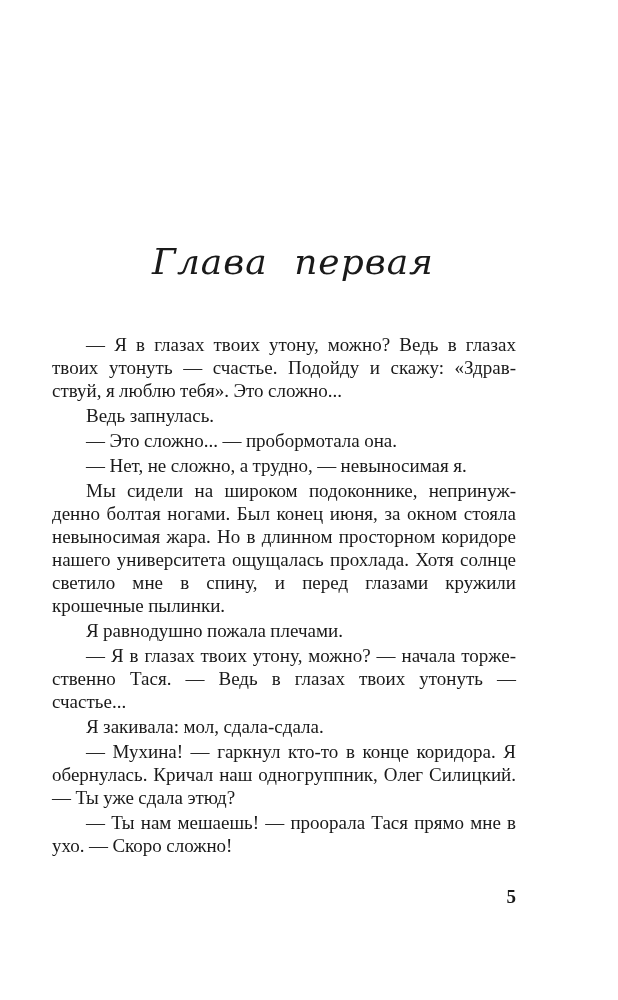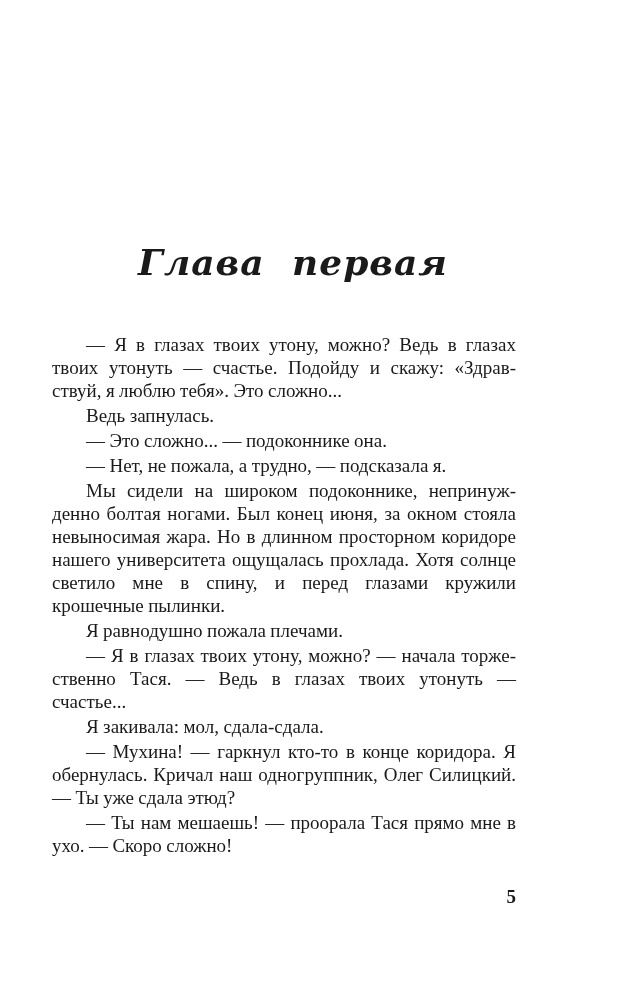--- a/index.html
+++ b/index.html
@@ -24,21 +24,21 @@
   }
   .chapter-title {
     position: absolute;
     top: 240px;
     left: 61px;
     width: 464px;
     margin: 0;
     text-align: center;
     font-family: "DejaVu Serif", serif;
     font-style: italic;
-    font-weight: 700;
+    font-weight: 400;
     font-size: 36px;
     line-height: 44px;
     letter-spacing: 1px;
     word-spacing: 14px;
     color: var(--fg);
   }
   .body-text {
     position: absolute;
     top: 333px;
     left: 52px;
@@ -68,22 +68,22 @@
 </head>
 <body>
 
 <div class="book-page">
 
   <h1 class="chapter-title">Глава первая</h1>
 
   <div class="body-text">
     <p>— Я в глазах твоих утону, можно? Ведь в глазах твоих утонуть — счастье. Подойду и скажу: «Здрав­ствуй, я люблю тебя». Это сложно...</p>
     <p>Ведь запнулась.</p>
-    <p>— Это сложно... — подоконнике она.</p>
-    <p>— Нет, не пожала, а трудно, — подсказала я.</p>
+    <p>— Это сложно... — пробормотала она.</p>
+    <p>— Нет, не сложно, а трудно, — невыносимая я.</p>
     <p>Мы сидели на широком подоконнике, непринуж­денно болтая ногами. Был конец июня, за окном сто­яла невыносимая жара. Но в длинном просторном коридоре нашего университета ощущалась прохла­да. Хотя солнце светило мне в спину, и перед глазами кружили крошечные пылинки.</p>
     <p>Я равнодушно пожала плечами.</p>
     <p>— Я в глазах твоих утону, можно? — начала торже­ственно Тася. — Ведь в глазах твоих утонуть — счастье...</p>
     <p>Я закивала: мол, сдала-сдала.</p>
     <p>— Мухина! — гаркнул кто-то в конце коридора. Я обернулась. Кричал наш одногруппник, Олег Си­лицкий. — Ты уже сдала этюд?</p>
     <p>— Ты нам мешаешь! — проорала Тася прямо мне в ухо. — Скоро сложно!</p>
   </div>
 
   <div class="folio">5</div>
 

